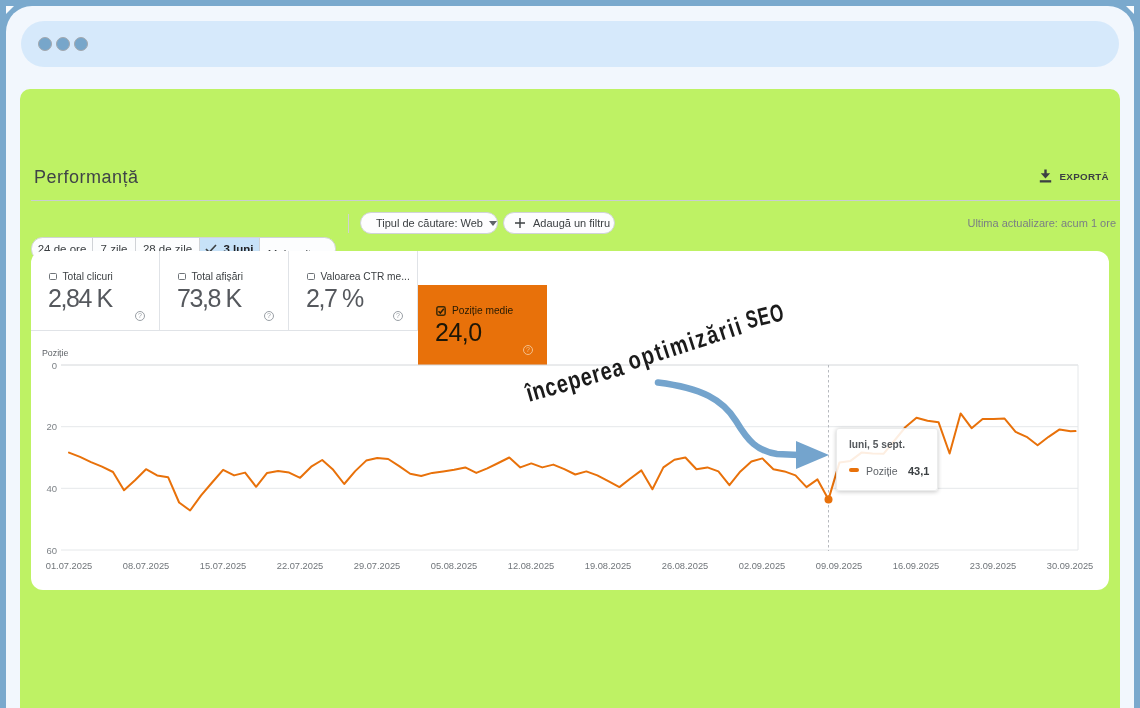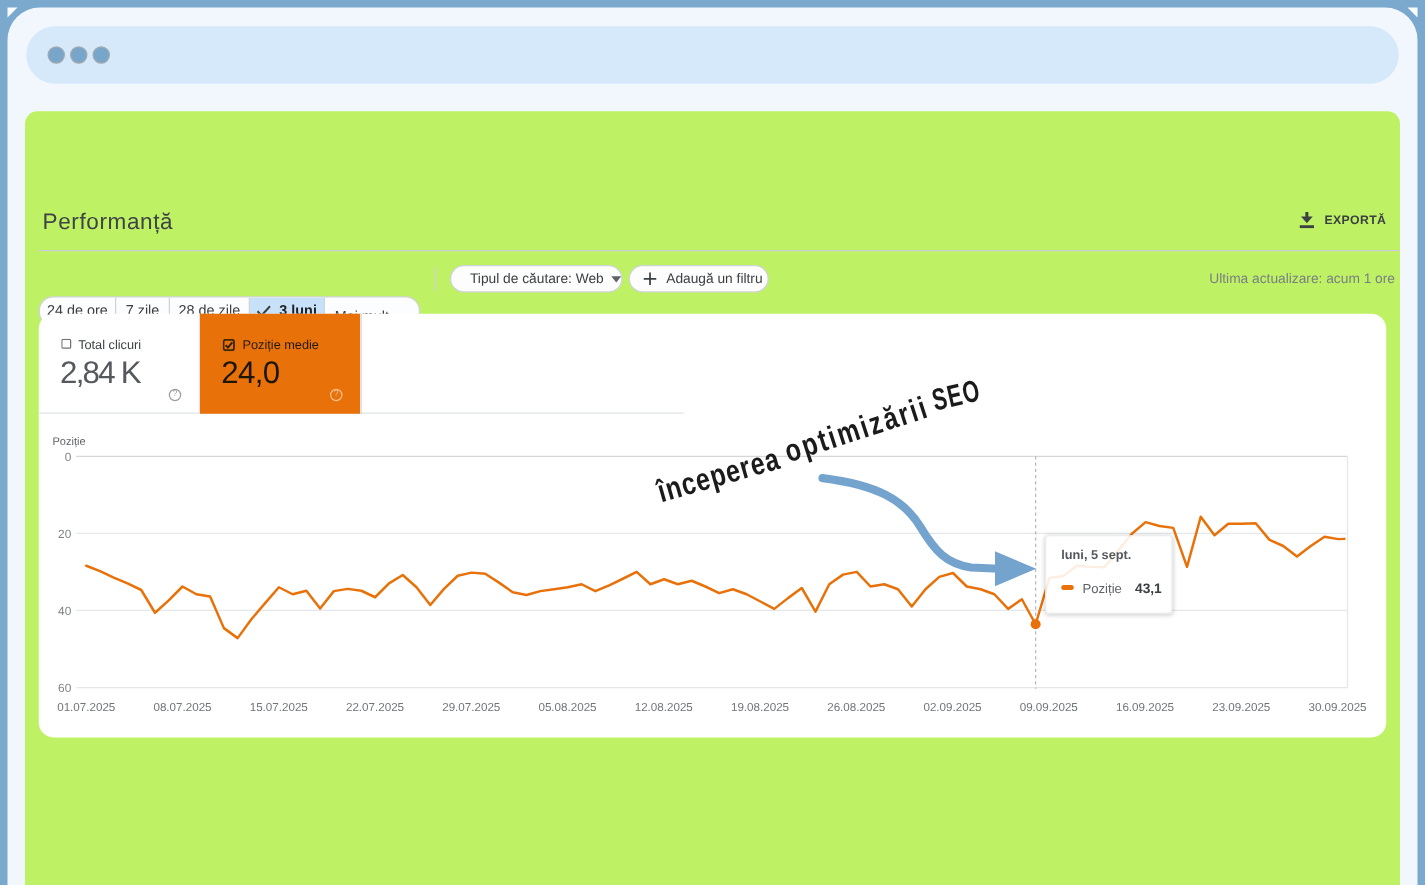--- a/index.html
+++ b/index.html
@@ -22,25 +22,25 @@
   .seg > div:last-child { border-right:none;align-items:flex-end; }
   .seg .sel { background:#c7e2f8; font-weight:bold; color:#202124; }
   .vdiv { position:absolute; left:317px; top:2px; width:1px; height:19px; background:#cfd1d3; }
   .pill { position:absolute; top:0; height:22px; border:1px solid #d0d3d7; border-radius:11.5px; background:#fdfdfe; display:flex; align-items:center; font-size:11px; color:#3c4043; white-space:nowrap; }
   .caret { display:inline-block; width:0; height:0; border-left:4px solid transparent; border-right:4px solid transparent; border-top:5px solid #5f6368; margin-left:8px; }
   .upd { position:absolute; right:4px; top:128px; font-size:11px; color:#7a7f84; }
   .panel { position:absolute; left:11px; top:162px; width:1078px; height:339px; background:#fff; border-radius:12px; }
   .tiles { position:absolute; left:0; top:0; width:516px; height:80px; border-bottom:1px solid #e0e3e7; display:flex; }
   .tile { width:129px; height:80px; border-right:1px solid #e0e3e7; position:relative; }
   .tile:nth-child(4) { border-right:none; }
-  .tile .lab { position:absolute; left:18px; top:20px; display:flex; font-size:10.2px; color:#3c4043; white-space:nowrap; overflow:hidden; width:106px; }
+  .tile .lab { position:absolute; left:18px; top:20px; display:flex; align-items:center; font-size:10.2px; color:#3c4043; white-space:nowrap; overflow:hidden; width:106px; }
   .cb { display:inline-block; width:7.5px; height:7.5px; border:1.3px solid #6f7479; border-radius:1.5px; margin-right:6px; flex:none; }
   .tile .val { position:absolute; left:17px; top:33px; font-size:25px; letter-spacing:-1.4px; color:#55585d; }
   .help { position:absolute; right:14px; bottom:10px; width:10px; height:10px; border:1px solid #9aa0a6; border-radius:50%; color:#9aa0a6; font-size:7px; text-align:center; line-height:8px; }
-  .tile.orange { background:#e8710a; }
+  .tile.orange { background:#e8710a;margin-top:34px; }
   .tile.orange .lab { color:#241a05; }
   .tile.orange .val { color:#1c1607; letter-spacing:-0.5px; }
   .tile.orange .help { border-color:#f4c08c; color:#f4c08c; }
   .tooltip { position:absolute; left:805px; top:177px; width:102px; height:63px; background:rgba(255,255,255,0.88); border:1px solid rgba(60,64,67,0.10); border-radius:3px; box-shadow:0 1px 4px rgba(0,0,0,0.22); }
   .tt-title { position:absolute; left:12px; top:10px; font-size:10.2px; font-weight:bold; color:#54585c; }
   .tt-dash { position:absolute; left:12px; top:39px; width:10px; height:3.5px; border-radius:2px; background:#e8710a; }
   .tt-lab { position:absolute; left:29px; top:36px; font-size:10.5px; color:#5f6368; }
   .tt-val { position:absolute; left:71px; top:35.5px; font-size:11px; font-weight:bold; color:#3c4043; }
 </style>
 </head>
@@ -79,20 +79,30 @@
       <div class="pill" style="left:472px; width:112px; padding-left:10px;"><svg width="12" height="12" viewBox="0 0 12 12" style="margin-right:7px">
           <path d="M6 1 V11 M1 6 H11" stroke="#3c4043" stroke-width="1.4"></path>
         </svg>Adaugă un filtru</div>
     </div>
     <div class="upd">Ultima actualizare: acum 1 ore</div>
     <div class="panel">
       <div class="tiles">
         <div class="tile">
           <div class="lab"><span class="cb"></span>Total clicuri</div>
           <div class="val">2,84 K</div>
+          <div class="help">?</div>
+        </div>
+        <div class="tile">
+          <div class="lab"><span class="cb"></span>Total afișări</div>
+          <div class="val">73,8 K</div>
+          <div class="help">?</div>
+        </div>
+        <div class="tile">
+          <div class="lab"><span class="cb"></span>Valoarea CTR me...</div>
+          <div class="val">2,7 %</div>
           <div class="help">?</div>
         </div>
         <div class="tile orange">
           <div class="lab">
             <svg width="10" height="10" viewBox="0 0 12 12" style="margin-right:6px">
               <rect x="1" y="1" width="10" height="10" rx="2" fill="none" stroke="#3d2a07" stroke-width="1.8"></rect>
               <path d="M3 6.2 L5.2 8.5 L9.4 3.4" stroke="#2d1f04" stroke-width="1.8" fill="none"></path>
             </svg>
             Poziție medie
           </div>

